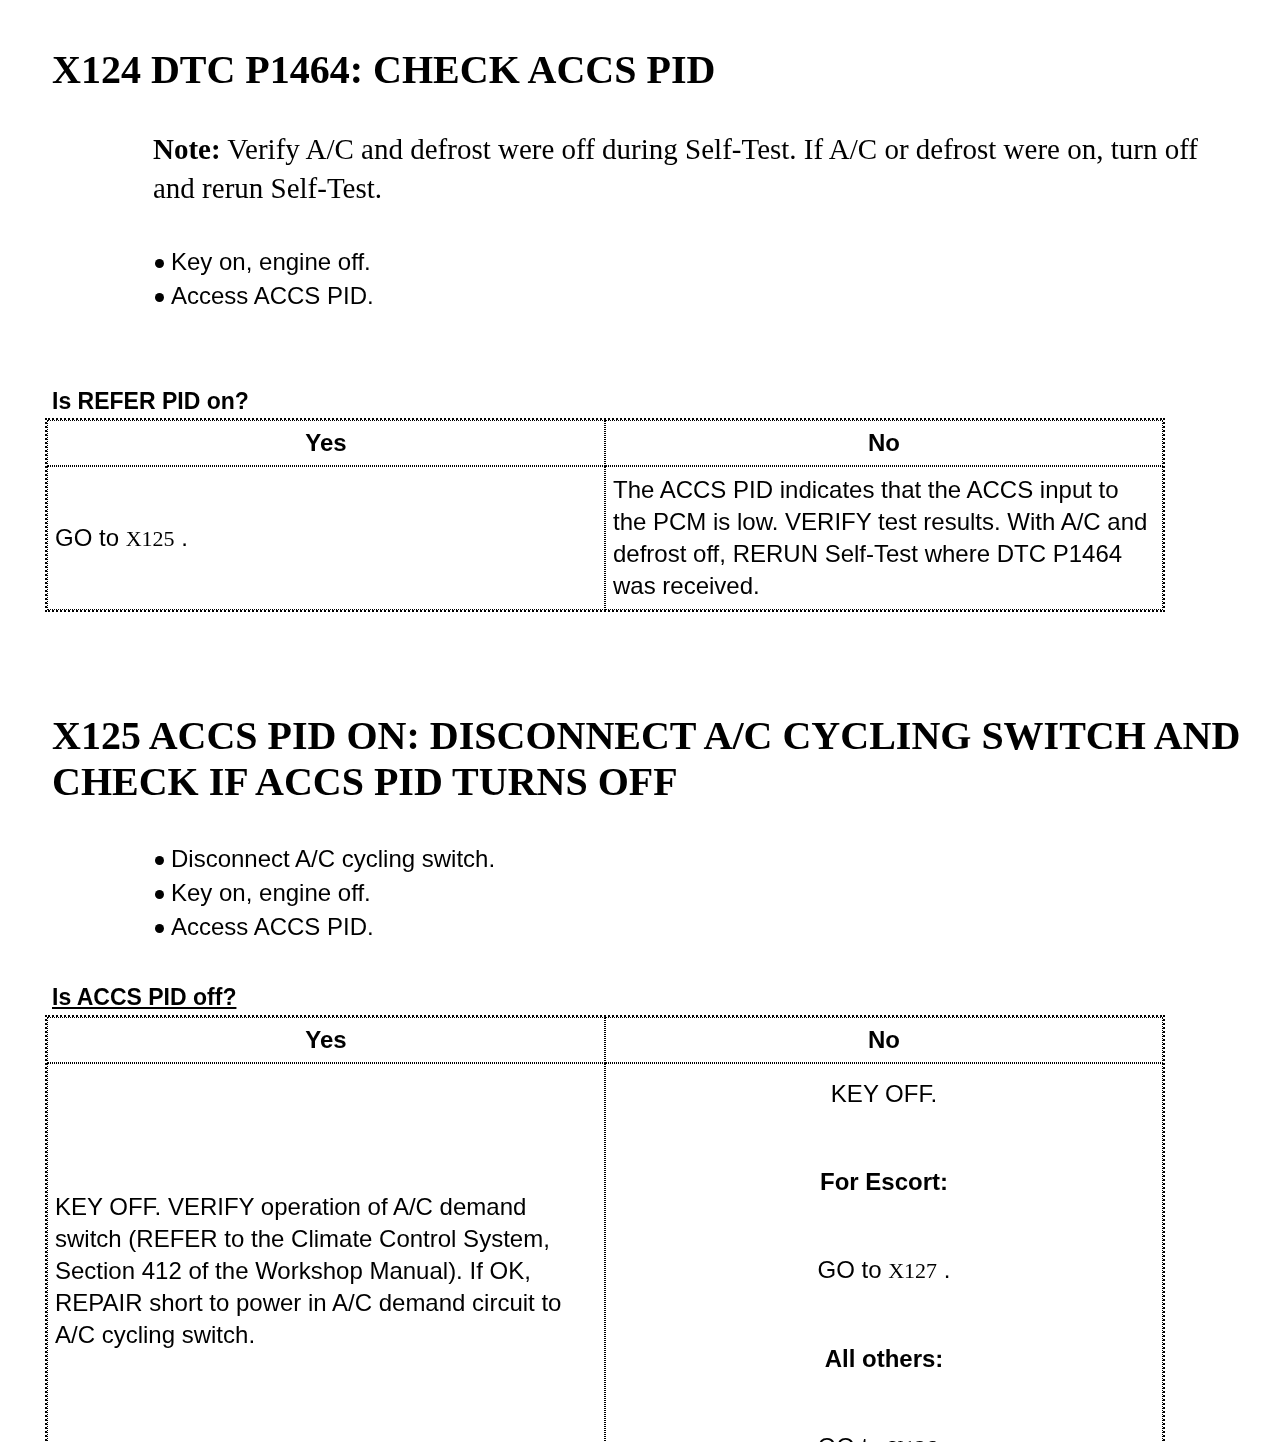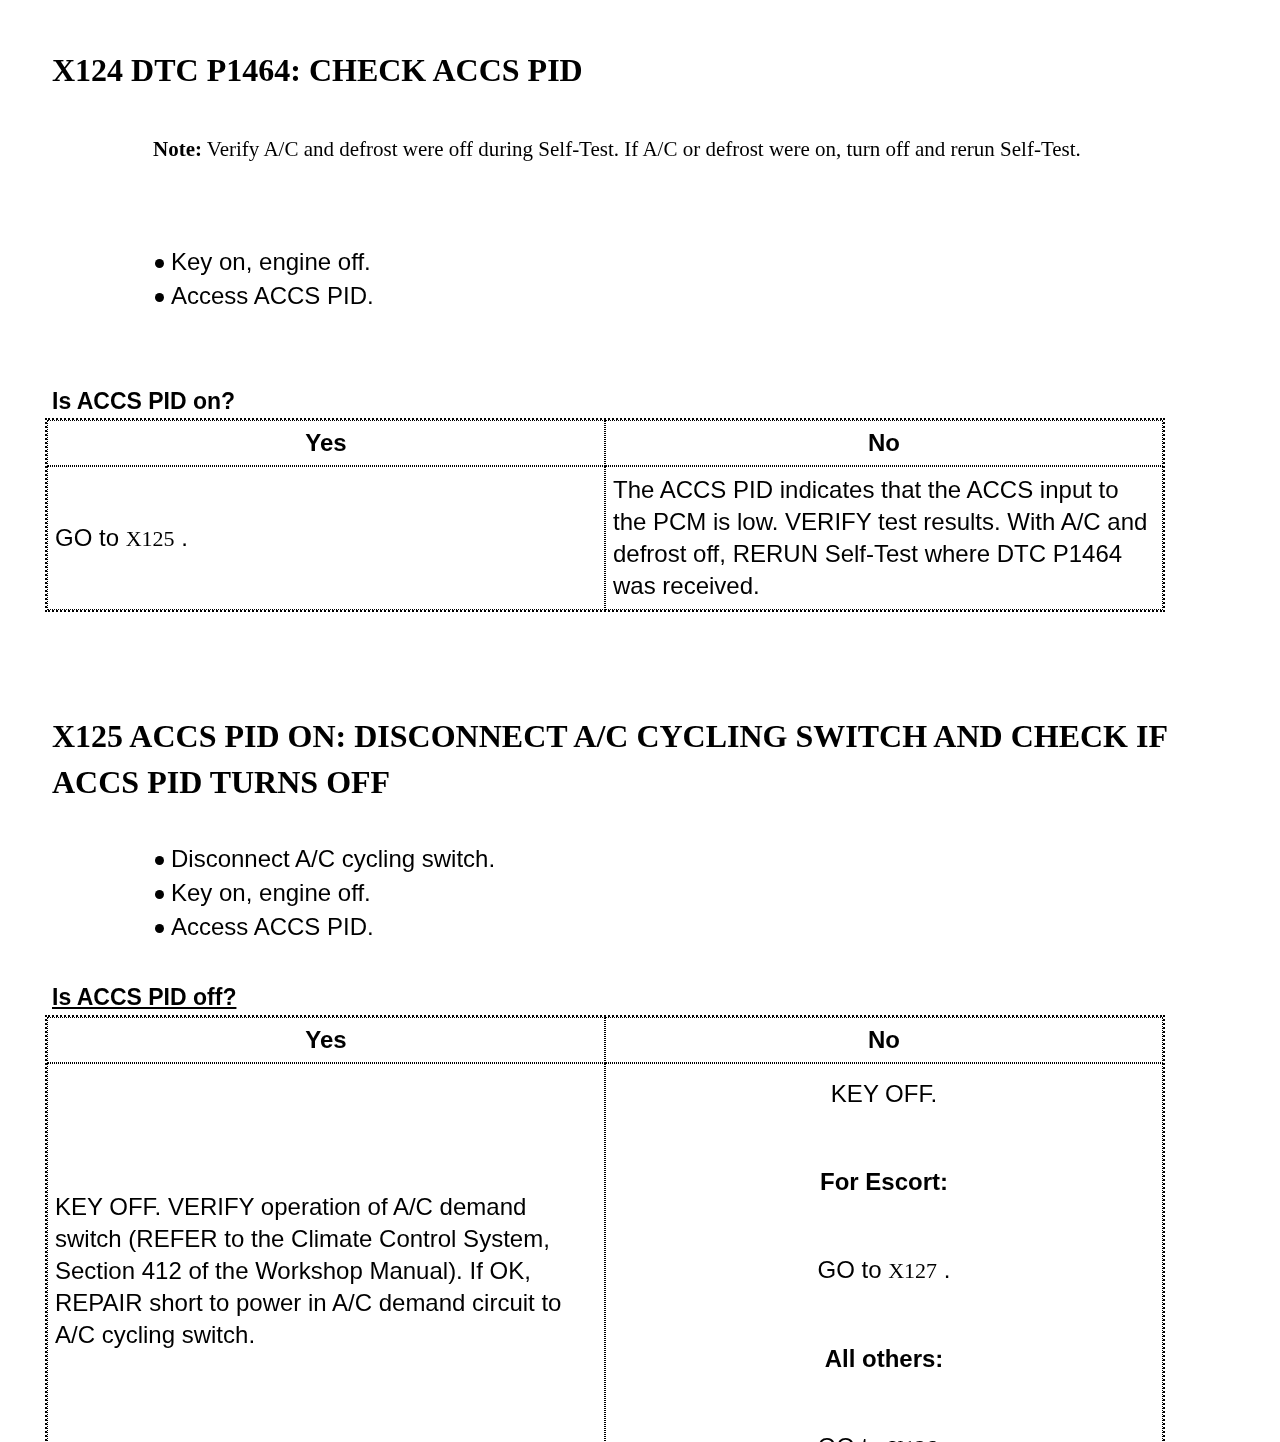--- a/index.html
+++ b/index.html
@@ -3,25 +3,25 @@
   <meta charset="utf-8">
   <style>
     html, body { margin: 0; padding: 0; background: #ffffff; }
     body {
       width: 1280px; height: 1442px; position: relative; overflow: hidden;
       color: #000000;
     }
     .h-title {
       position: absolute; left: 52px; margin: 0;
       font-family: "Liberation Serif", serif; font-weight: bold;
-      font-size: 32px; line-height: 46px; letter-spacing: 0px;
+      font-size: 40px; line-height: 46px; letter-spacing: 0px;
     }
     .note {
       position: absolute; left: 153px; width: 1080px;
-      font-family: "Liberation Serif", serif; font-size: 21px; line-height: 39px;
+      font-family: "Liberation Serif", serif; font-size: 29px; line-height: 39px;
     }
     .note b { font-weight: bold; }
     .bullets {
       position: absolute; left: 153px; margin: 0; padding: 0; list-style: none;
       font-family: "Liberation Sans", sans-serif; font-size: 24px; line-height: 34px;
     }
     .bullets li { position: relative; padding-left: 18px; }
     .bullets li::before {
       content: ""; position: absolute; left: 2px; top: 14px;
       width: 9px; height: 9px; border-radius: 50%; background: #000;
@@ -55,21 +55,21 @@
 
 <div class="note" style="top:130px;">
   <b>Note:</b><span> Verify A/C and defrost were off during Self-Test. If A/C or defrost were on, turn off and rerun Self-Test.</span>
 </div>
 
 <ul class="bullets" style="top:245px;">
   <li>Key on, engine off.</li>
   <li>Access ACCS PID.</li>
 </ul>
 
-<div class="question" style="top:387px;">Is ACCS PID on?</div>
+<div class="question" style="top:387px;">Is REFER PID on?</div>
 
 <table class="yn" style="top:418px;">
   <thead>
     <tr>
       <th>Yes</th>
       <th>No</th>
     </tr>
   </thead>
   <tbody>
     <tr style="height:144px;">

